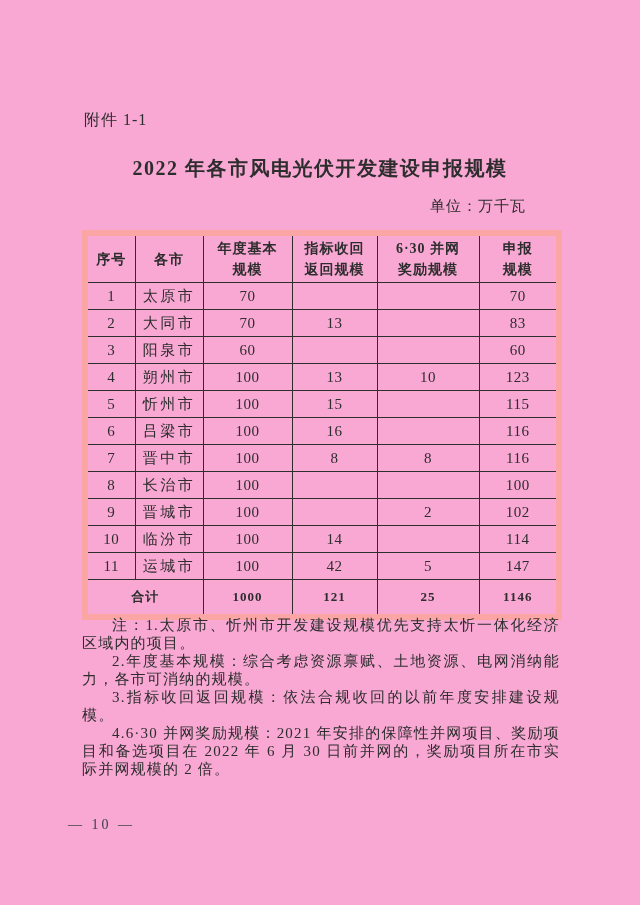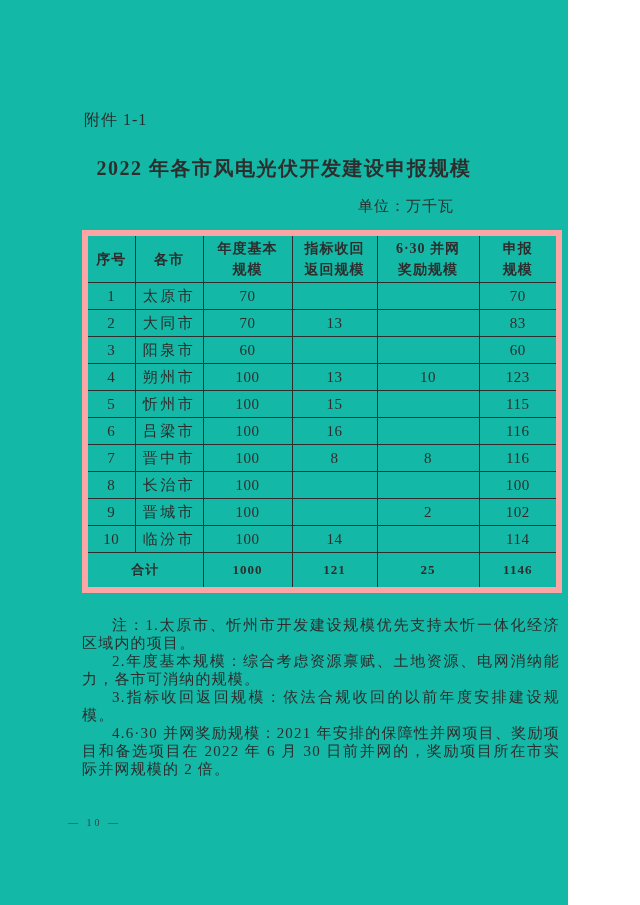--- a/index.html
+++ b/index.html
@@ -2,23 +2,23 @@
 <html><head>
 <meta charset="utf-8">
 <style>
   html, body {
     margin: 0;
     padding: 0;
     background: #ffffff;
   }
   .page {
     position: relative;
-    width: 568px;
+    width: 640px;
     height: 905px;
-    background: #14b8a6;
+    background: #f9a8d4;
     font-family: "Liberation Serif", serif;
     color: #2d2d2d;
     overflow: hidden;
   }
   .attachment {
     position: absolute;
     left: 84px;
     top: 110px;
     font-size: 16px;
     letter-spacing: 1px;
@@ -92,21 +92,21 @@
     text-align: justify;
   }
   .notes p {
     margin: 0;
     text-indent: 2em;
   }
   .page-number {
     position: absolute;
     left: 68px;
     top: 817px;
-    font-size: 10px;
+    font-size: 14px;
     letter-spacing: 3px;
     color: #3a3f44;
   }
 </style>
 </head>
 <body>
 
 <div class="page">
 
   <div class="attachment">附件 1-1</div>
@@ -212,20 +212,28 @@
         <td>102</td>
       </tr>
       <tr>
         <td>10</td>
         <td class="city-cell">临汾市</td>
         <td>100</td>
         <td>14</td>
         <td></td>
         <td>114</td>
       </tr>
+      <tr>
+        <td>11</td>
+        <td class="city-cell">运城市</td>
+        <td>100</td>
+        <td>42</td>
+        <td>5</td>
+        <td>147</td>
+      </tr>
       <tr class="total-row">
         <td colspan="2">合计</td>
         <td>1000</td>
         <td>121</td>
         <td>25</td>
         <td>1146</td>
       </tr>
     </tbody>
   </table>
 

